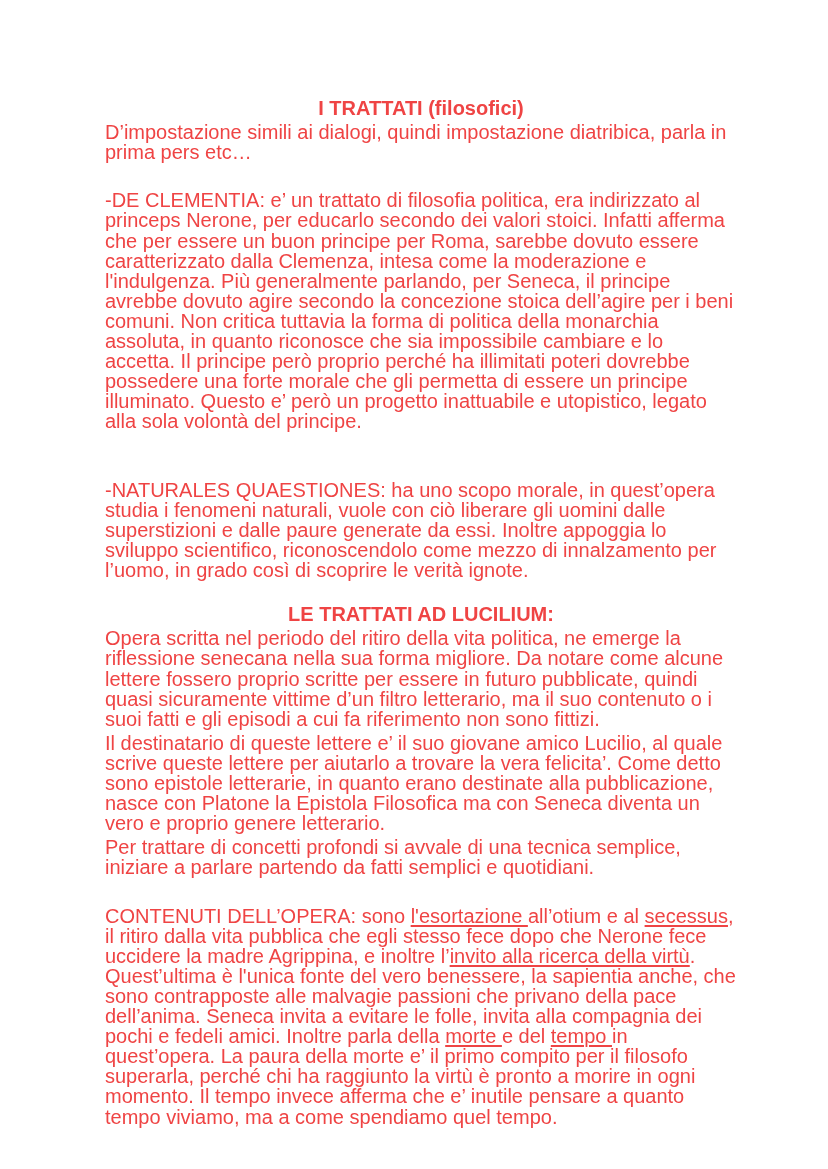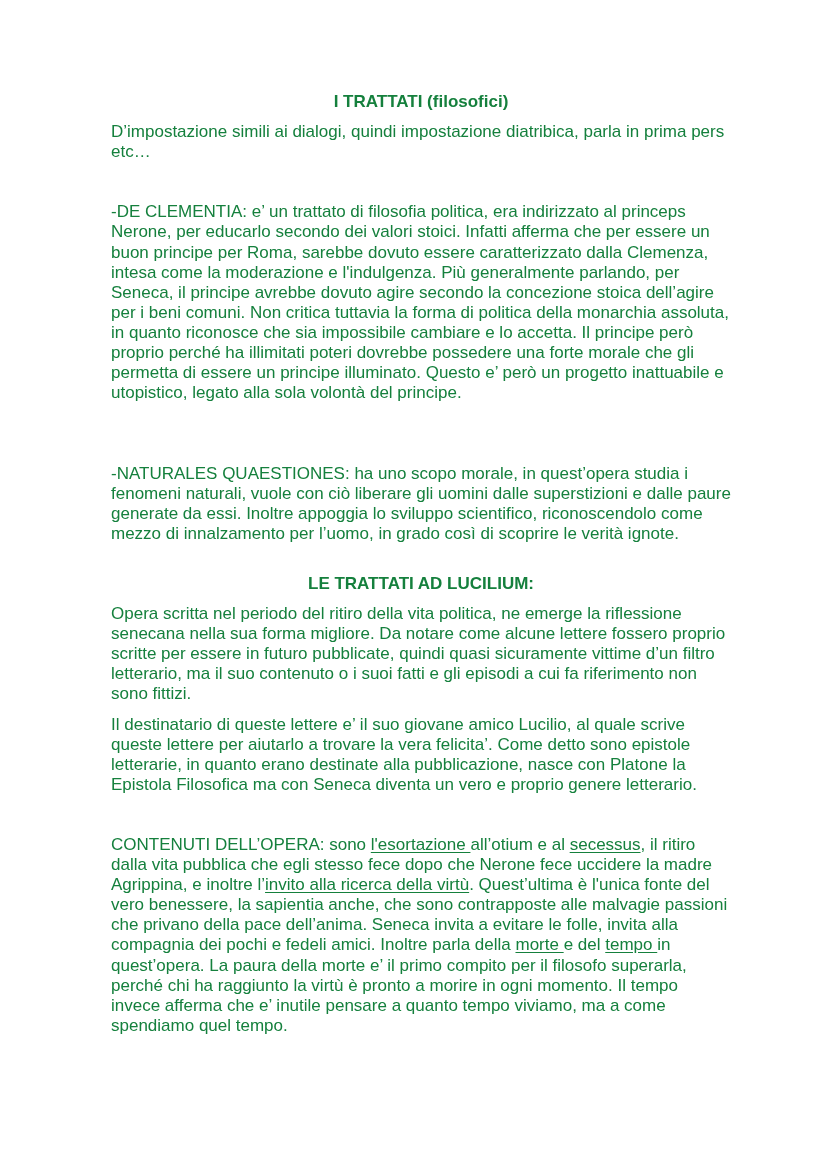--- a/index.html
+++ b/index.html
@@ -1,36 +1,37 @@
 <!DOCTYPE html>
 <html><head>
   <meta charset="utf-8">
   <style>
     html, body { margin: 0; padding: 0; background: #ffffff; }
     body { width: 828px; height: 1169px; overflow: hidden; position: relative; }
     .page {
-      position: absolute; left: 101px; top: 92px; width: 640px;
+      position: absolute; left: 101px; top: 98px; width: 640px;
       font-family: "Liberation Sans", sans-serif;
-      font-size: 17px; line-height: 20.1px; color: #15803d;
+      font-size: 20px; line-height: 20.1px; color: #ef4444;
     }
     .title { text-align: center; font-weight: bold; margin: 0; }
-    p { margin: 10px; }
+    p { margin: 4px; }
     .gap { height: 20.1px; }
     .u { text-decoration: underline; text-underline-offset: 2px; }
   </style>
 </head>
 <body>
 
 <div class="page">
   <p class="title">I TRATTATI (filosofici)</p>
   <p>D’impostazione simili ai dialogi, quindi impostazione diatribica, parla in prima pers etc…</p>
   <div class="gap"></div>
   <p>-DE CLEMENTIA: e’ un trattato di filosofia politica, era indirizzato al princeps Nerone, per educarlo secondo dei valori stoici. Infatti afferma che per essere un buon principe per Roma, sarebbe dovuto essere caratterizzato dalla Clemenza, intesa come la moderazione e l'indulgenza. Più generalmente parlando, per Seneca, il principe avrebbe dovuto agire secondo la concezione stoica dell’agire per i beni comuni. Non critica tuttavia la forma di politica della monarchia assoluta, in quanto riconosce che sia impossibile cambiare e lo accetta. Il principe però proprio perché ha illimitati poteri dovrebbe possedere una forte morale che gli permetta di essere un principe illuminato. Questo e’ però un progetto inattuabile e utopistico, legato alla sola volontà del principe.</p>
   <div class="gap"></div>
   <div class="gap"></div>
   <p>-NATURALES QUAESTIONES: ha uno scopo morale, in quest’opera studia i fenomeni naturali, vuole con ciò liberare gli uomini dalle superstizioni e dalle paure generate da essi. Inoltre appoggia lo sviluppo scientifico, riconoscendolo come mezzo di innalzamento per l’uomo, in grado così di scoprire le verità ignote.</p>
   <div class="gap"></div>
   <p class="title">LE TRATTATI AD LUCILIUM:</p>
   <p>Opera scritta nel periodo del ritiro della vita politica, ne emerge la riflessione senecana nella sua forma migliore. Da notare come alcune lettere fossero proprio scritte per essere in futuro pubblicate, quindi quasi sicuramente vittime d’un filtro letterario, ma il suo contenuto o i suoi fatti e gli episodi a cui fa riferimento non sono fittizi.</p>
   <p>Il destinatario di queste lettere e’ il suo giovane amico Lucilio, al quale scrive queste lettere per aiutarlo a trovare la vera felicita’. Come detto sono epistole letterarie, in quanto erano destinate alla pubblicazione, nasce con Platone la Epistola Filosofica ma con Seneca diventa un vero e proprio genere letterario.</p>
+  <p>Per trattare di concetti profondi si avvale di una tecnica semplice, iniziare a parlare partendo da fatti semplici e quotidiani.</p>
   <div class="gap"></div>
   <p><span>CONTENUTI DELL’OPERA: sono </span><span class="u">l'esortazione </span><span>all’otium e al </span><span class="u">secessus</span><span>, il ritiro dalla vita pubblica che egli stesso fece dopo che Nerone fece uccidere la madre Agrippina, e inoltre l’</span><span class="u">invito alla ricerca della virtù</span><span>. Quest’ultima è l'unica fonte del vero benessere, la sapientia anche, che sono contrapposte alle malvagie passioni che privano della pace dell’anima. Seneca invita a evitare le folle, invita alla compagnia dei pochi e fedeli amici. Inoltre parla della </span><span class="u">morte </span><span>e del </span><span class="u">tempo </span><span>in quest’opera. La paura della morte e’ il primo compito per il filosofo superarla, perché chi ha raggiunto la virtù è pronto a morire in ogni momento. Il tempo invece afferma che e’ inutile pensare a quanto tempo viviamo, ma a come spendiamo quel tempo.</span></p>
 </div>
 
 </body></html>

